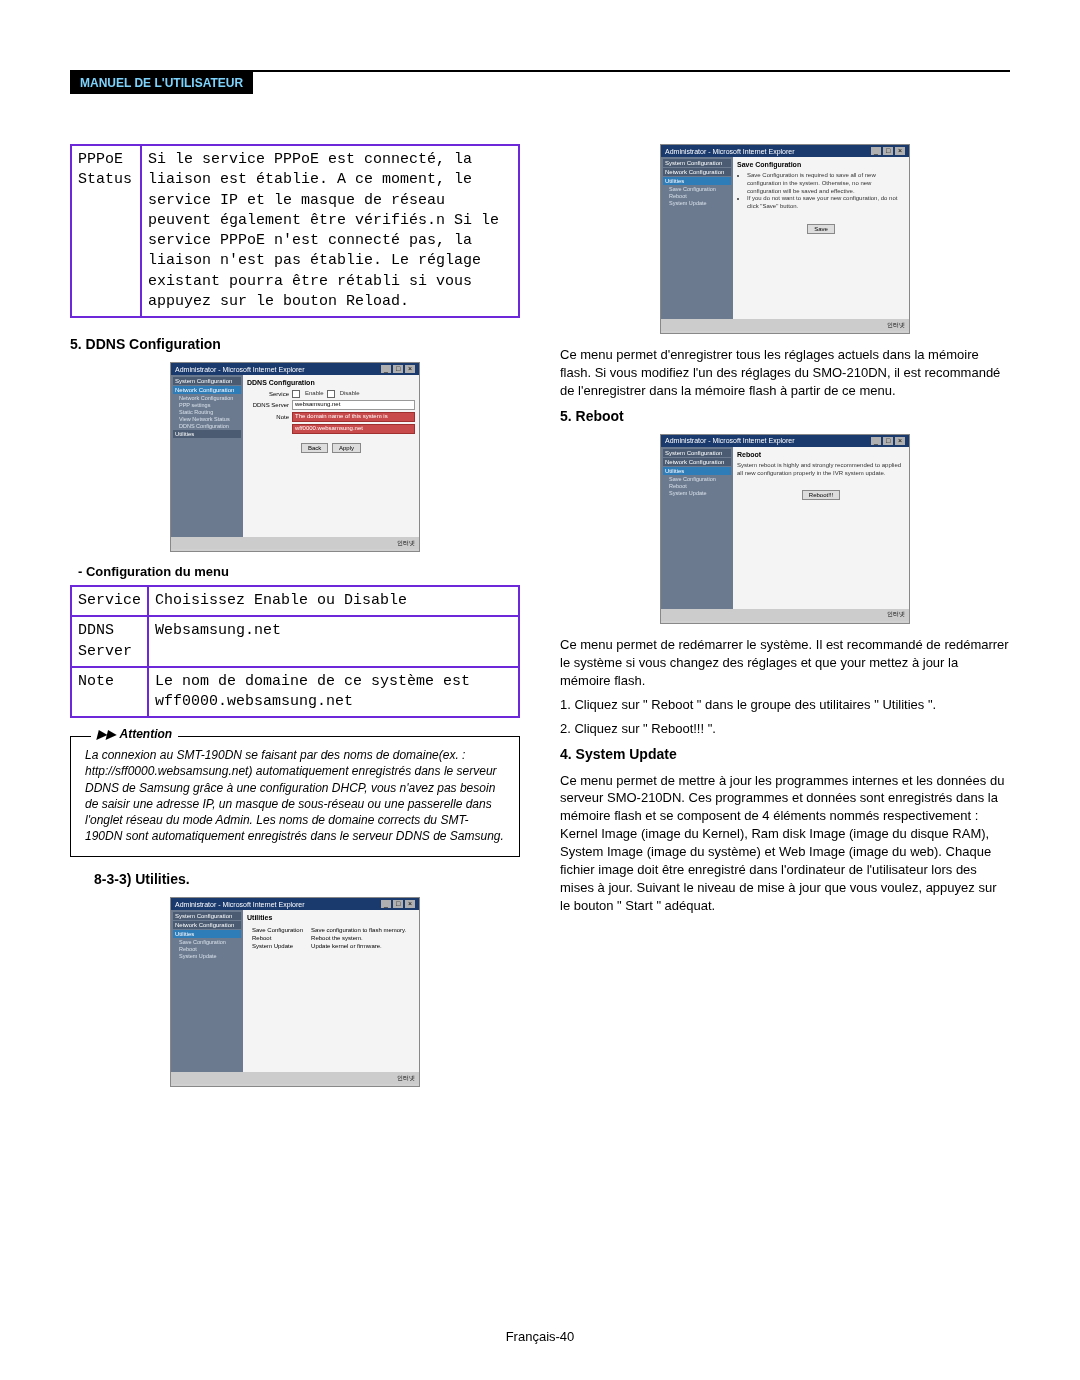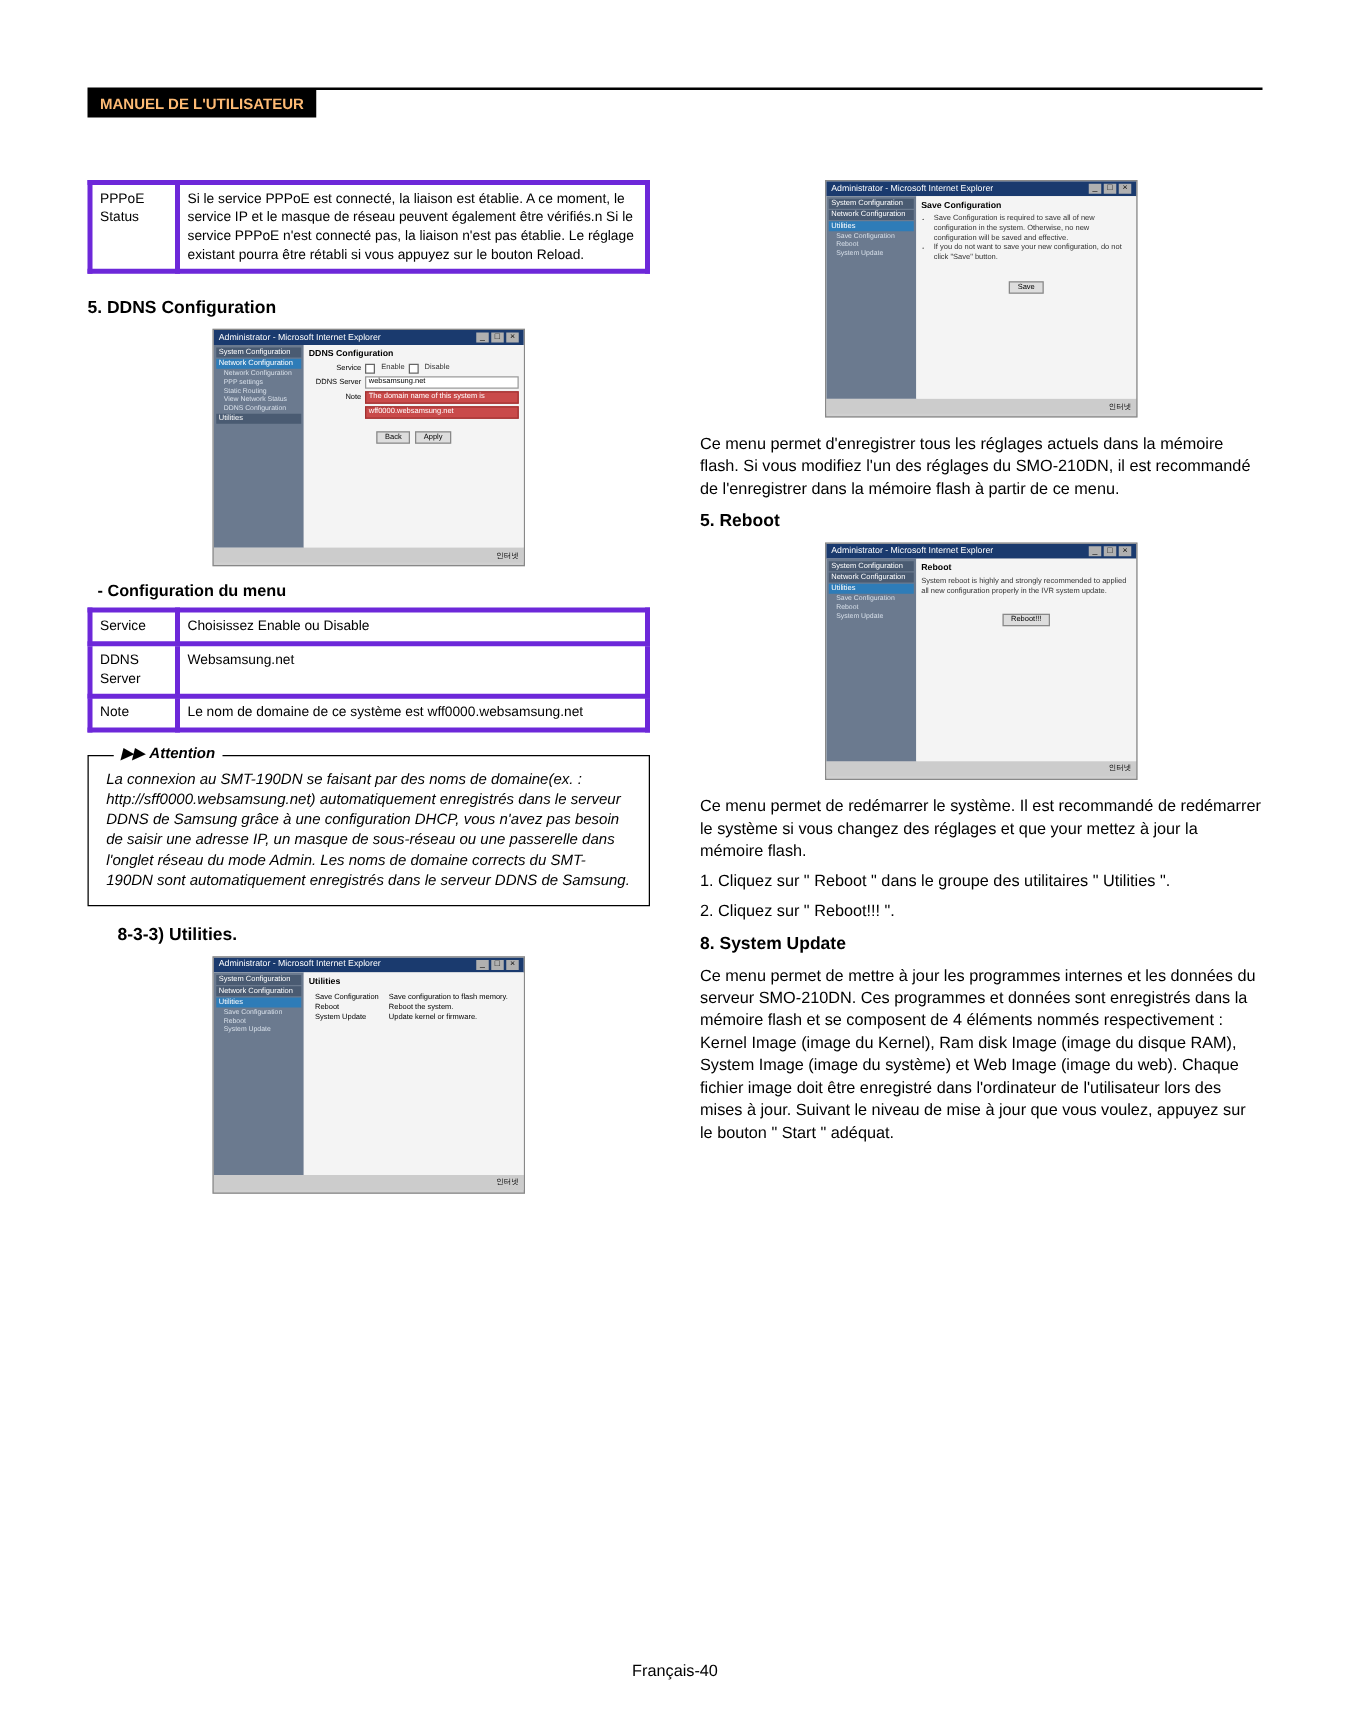--- a/index.html
+++ b/index.html
@@ -13,45 +13,46 @@
       padding: 70px 70px 50px 70px;
     }
     .top-bar {
       border-top: 2px solid #000;
       height: 24px;
       position: relative;
       margin-bottom: 50px;
     }
     .top-label {
       background: #000;
-      color: #fdba74;
+      color: #7dd3fc;
       font-size: 12px;
       font-weight: bold;
       padding: 4px 10px;
       display: inline-block;
     }
     .columns {
       display: flex;
       gap: 40px;
     }
     .col {
       flex: 1;
       min-width: 0;
     }
     table.desc {
       border-collapse: collapse;
       width: 100%;
       margin-bottom: 18px;
     }
     table.desc td {
-      border: 4px solid #6d28d9;
+      border: 2px solid #6d28d9;
       padding: 4px 6px;
-      font-size: 11px;
+      font-size: 15px;
       vertical-align: top;
       line-height: 1.35;
+      font-family: Liberation Mono, monospace;
     }
     table.desc td:first-child { width: 70px; }
     .section-heading {
       font-weight: bold;
       font-size: 14px;
       margin: 8px 0 10px 0;
     }
     .sub-heading {
       font-weight: bold;
       font-size: 13px;
@@ -383,19 +384,19 @@
       <div class="ss-statusbar">
         <span></span>
           <span>인터넷</span>
       </div>
     </div>
 
     <div class="para">Ce menu permet de redémarrer le système. Il est recommandé de redémarrer le système si vous changez des réglages et que your mettez à jour la mémoire flash.</div>
     <div class="para">1. Cliquez sur " Reboot " dans le groupe des utilitaires " Utilities ".</div>
     <div class="para">2. Cliquez sur " Reboot!!! ".</div>
 
-    <div class="section-heading">8. System Update</div>
+    <div class="section-heading">4. System Update</div>
     <div class="para">Ce menu permet de mettre à jour les programmes internes et les données du serveur SMO-210DN. Ces programmes et données sont enregistrés dans la mémoire flash et se composent de 4 éléments nommés respectivement : Kernel Image (image du Kernel), Ram disk Image (image du disque RAM), System Image (image du système) et Web Image (image du web). Chaque fichier image doit être enregistré dans l'ordinateur de l'utilisateur lors des mises à jour. Suivant le niveau de mise à jour que vous voulez, appuyez sur le bouton " Start " adéquat.</div>
 
   </div>
 </div>
 
 <div class="page-num">Français-40</div>
 
 </body></html>

